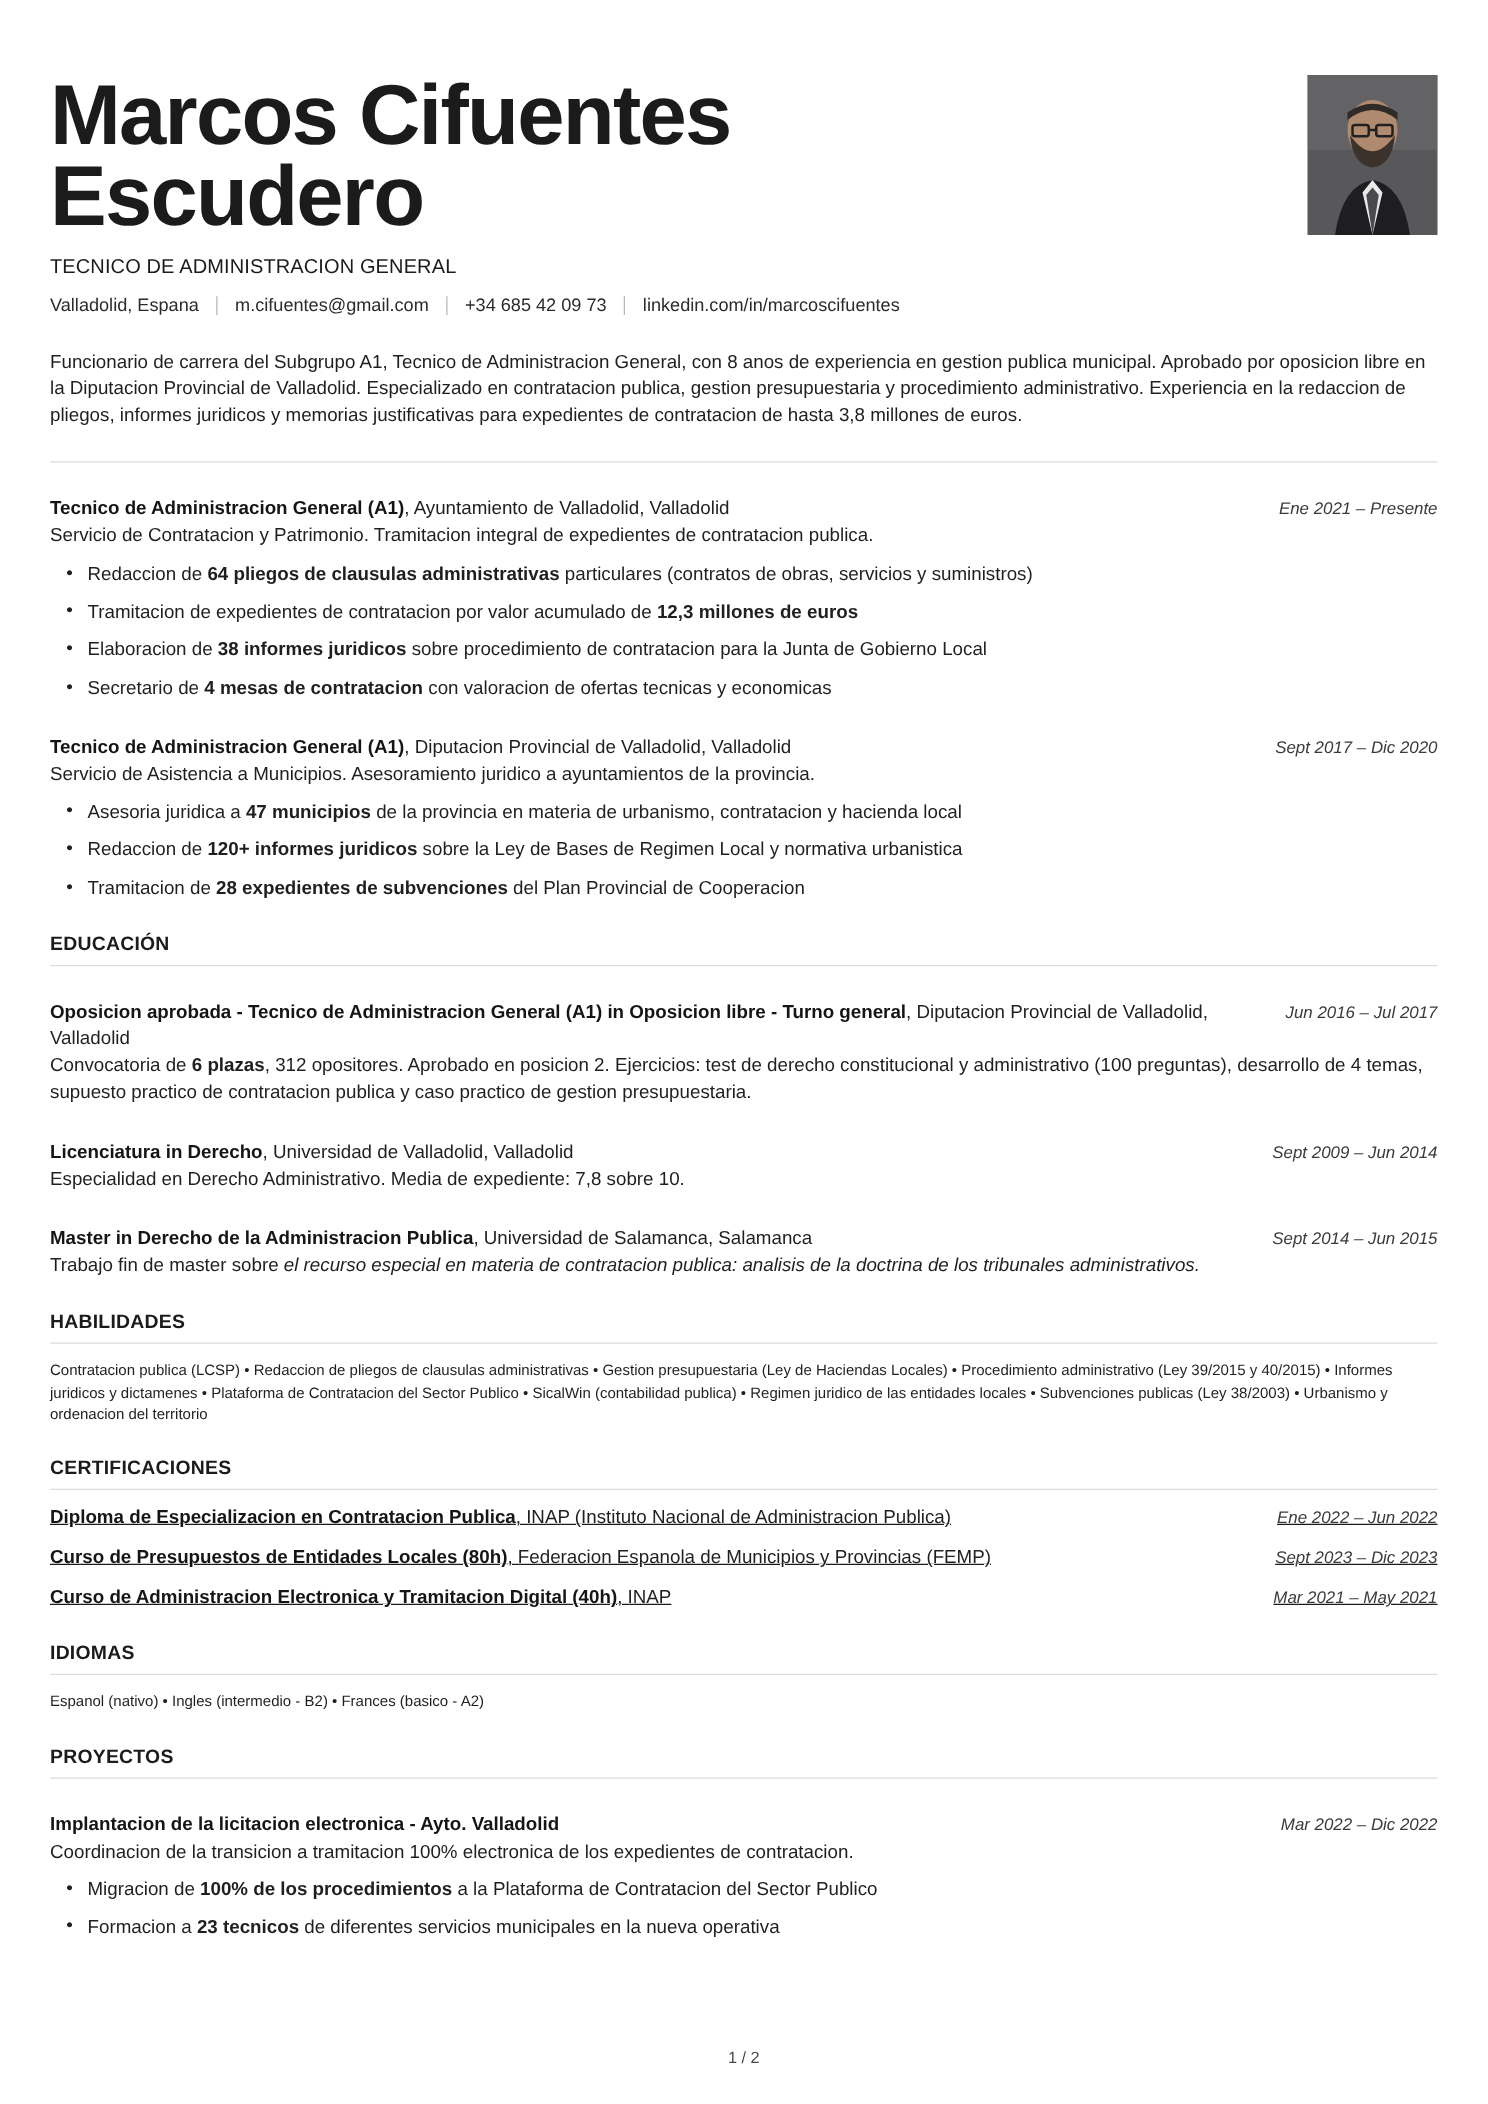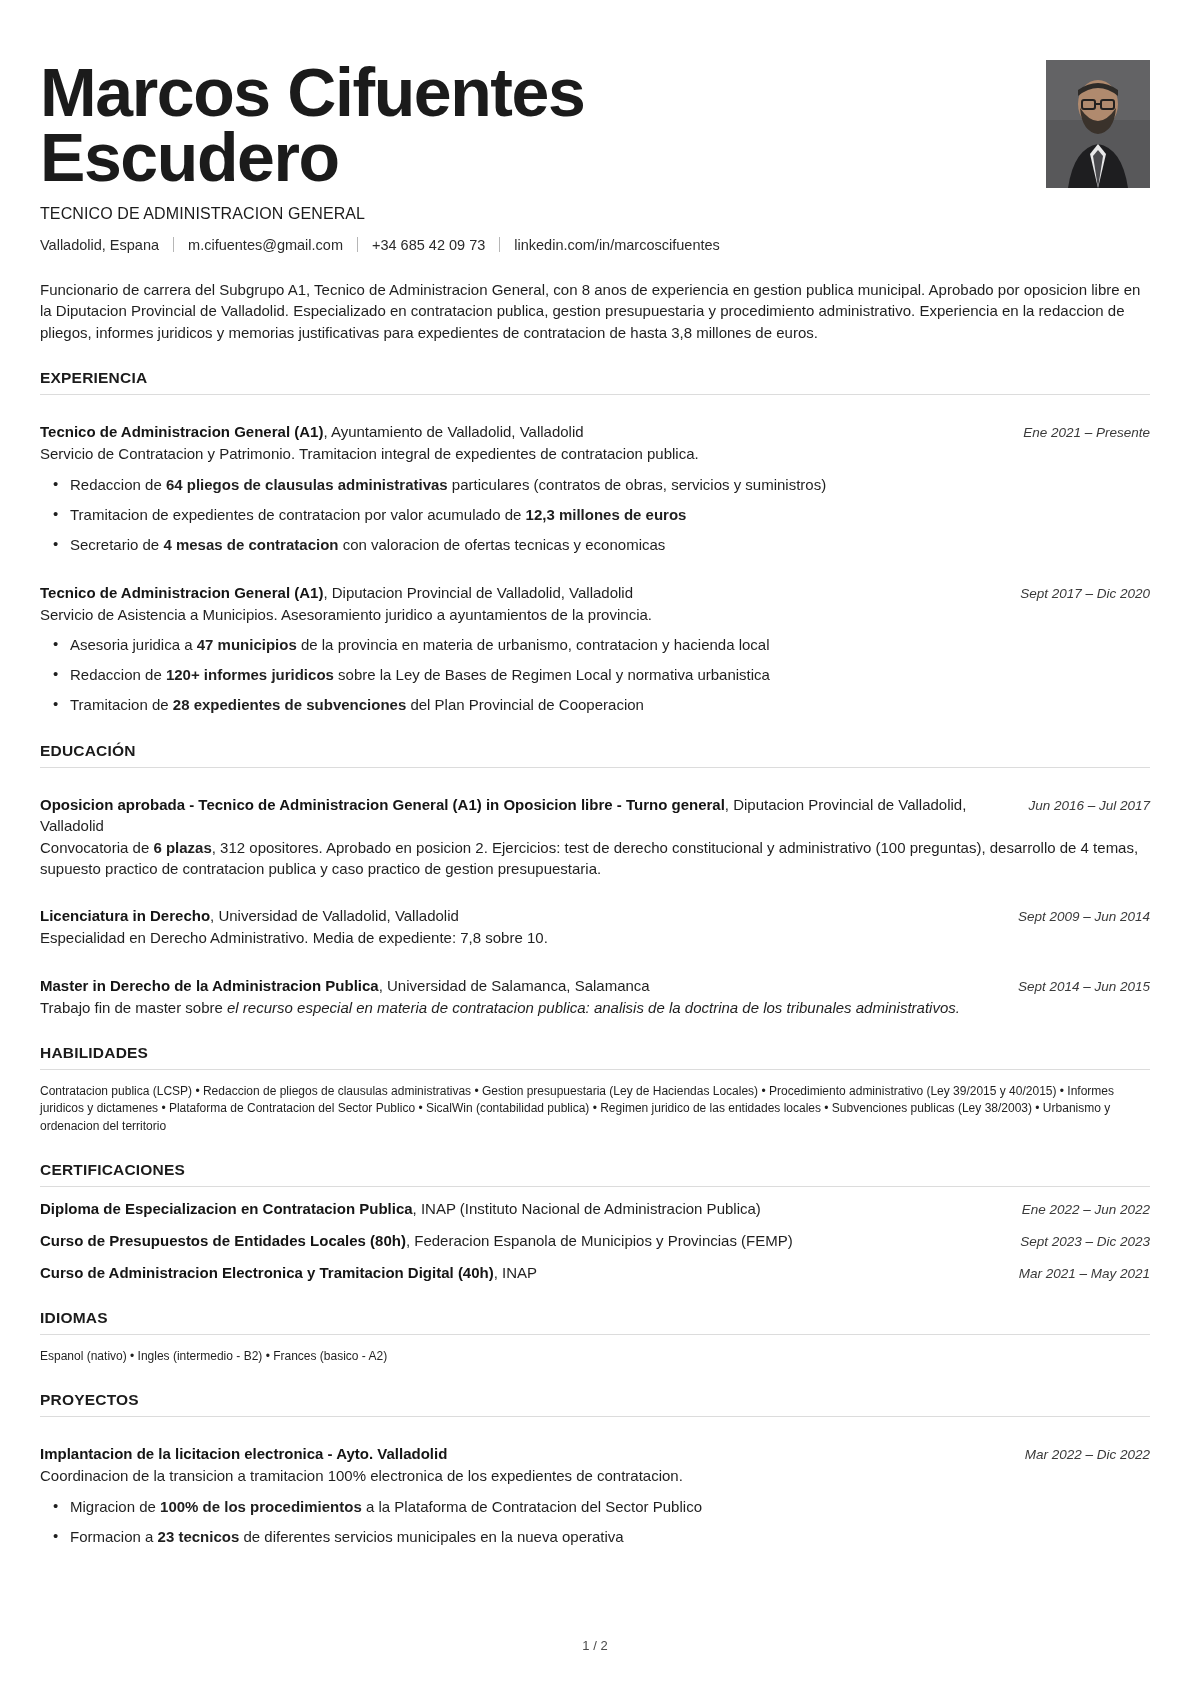--- a/index.html
+++ b/index.html
@@ -145,21 +145,21 @@
   }
   ul.bullets li b { font-weight: 700; }
 
   .flow-text {
     margin-top: 13px;
     font-size: 12px;
     line-height: 1.45;
     color: #1f1f1f;
   }
 
-  .cert-row { margin-top: 11px; }
+  .cert-row { margin-top: 11px; text-decoration: underline; }
   .cert-row:first-of-type { margin-top: 13px; }
 
   
   .footer {
     position: absolute;
     left: 0;
     right: 0;
     bottom: 30px;
     text-align: center;
     font-size: 13px;
@@ -198,32 +198,32 @@
         <path d="M22 128 q6 -40 30 -44 q24 4 30 44 z" fill="#1e1e20"></path>
         <path d="M52 84 l-8 10 l8 34 l8 -34 z" fill="#e9e9ea"></path>
         <path d="M52 90 l-5 6 l5 32 l5 -32 z" fill="#4a4a4e"></path>
       </svg>
     </div>
   </div>
 
   <div class="summary">Funcionario de carrera del Subgrupo A1, Tecnico de Administracion General, con 8 anos de experiencia en gestion publica municipal. Aprobado por oposicion libre en la Diputacion Provincial de Valladolid. Especializado en contratacion publica, gestion presupuestaria y procedimiento administrativo. Experiencia en la redaccion de pliegos, informes juridicos y memorias justificativas para expedientes de contratacion de hasta 3,8 millones de euros.</div>
 
   <div class="section">
-    <div class="section-title">EXPERIENCIA</div>
     <div class="rule"></div>
 
     <div class="entry">
       <div class="entry-head">
         <div class="entry-heading"><b>Tecnico de Administracion General (A1)</b><span>, Ayuntamiento de Valladolid, Valladolid</span></div>
         <div class="entry-date">Ene 2021 – Presente</div>
       </div>
       <div class="entry-sub">Servicio de Contratacion y Patrimonio. Tramitacion integral de expedientes de contratacion publica.</div>
       <ul class="bullets">
         <li><span>Redaccion de </span><b>64 pliegos de clausulas administrativas</b><span> particulares (contratos de obras, servicios y suministros)</span></li>
         <li><span>Tramitacion de expedientes de contratacion por valor acumulado de </span><b>12,3 millones de euros</b><span></span></li>
+        <li><span>Elaboracion de </span><b>38 informes juridicos</b><span> sobre procedimiento de contratacion para la Junta de Gobierno Local</span></li>
         <li><span>Secretario de </span><b>4 mesas de contratacion</b><span> con valoracion de ofertas tecnicas y economicas</span></li>
       </ul>
     </div>
 
     <div class="entry">
       <div class="entry-head">
         <div class="entry-heading"><b>Tecnico de Administracion General (A1)</b><span>, Diputacion Provincial de Valladolid, Valladolid</span></div>
         <div class="entry-date">Sept 2017 – Dic 2020</div>
       </div>
       <div class="entry-sub">Servicio de Asistencia a Municipios. Asesoramiento juridico a ayuntamientos de la provincia.</div>

